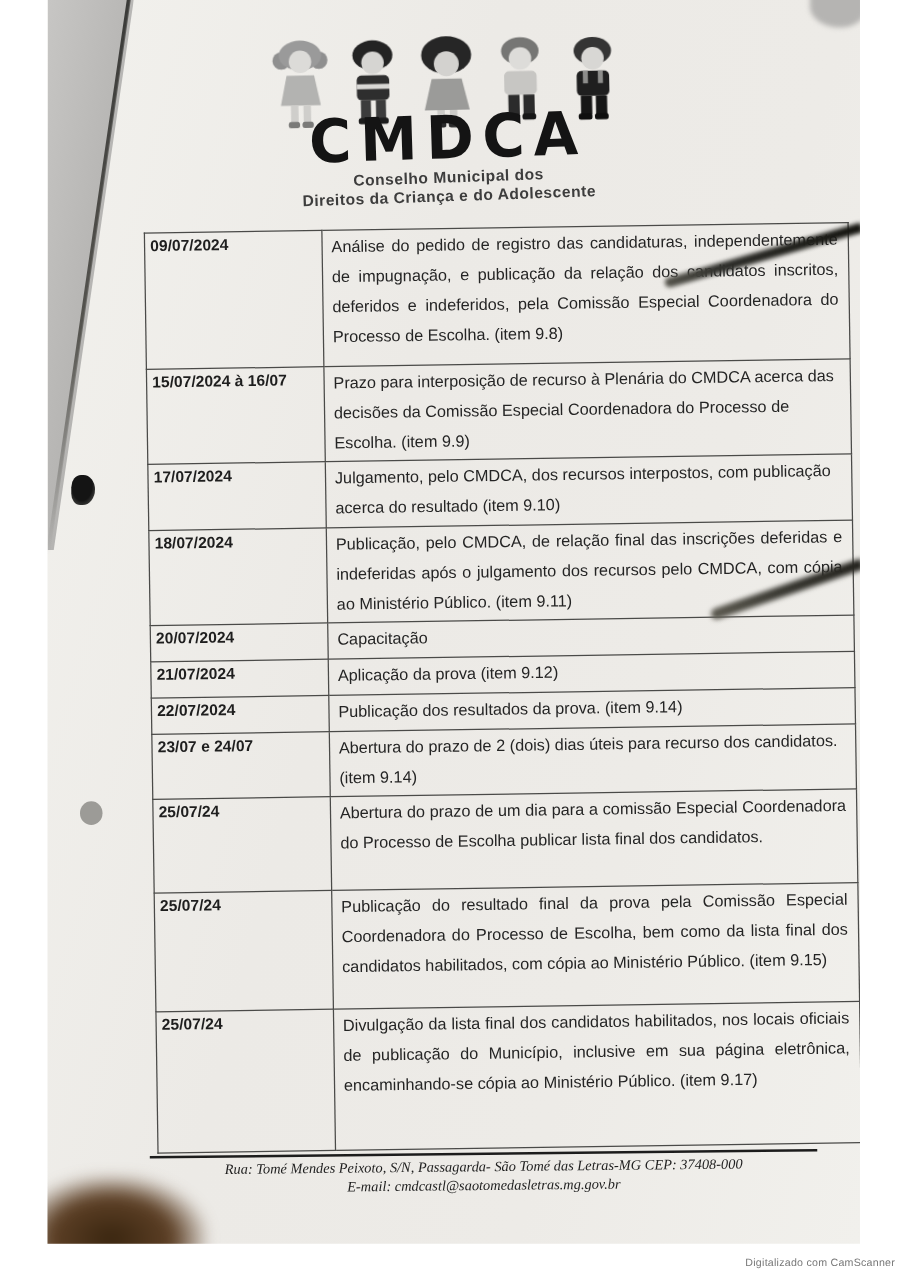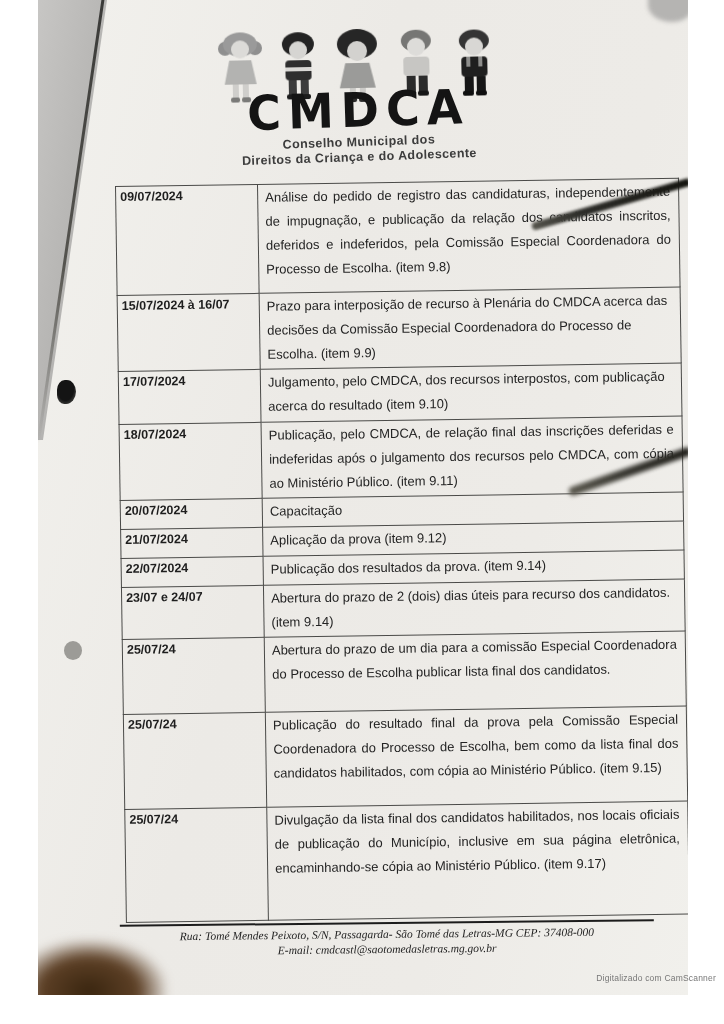--- a/index.html
+++ b/index.html
@@ -95,21 +95,21 @@
   
   .footer-block{
     position:absolute;left:80px;top:922px;width:538px;text-align:center;
     transform:rotate(-.6deg);
     font-family:"Liberation Serif",serif;font-style:italic;
     font-size:11.5px;color:#1f1f1f;line-height:15px;
   }
   .footer-rule{border:none;border-top:2px solid #1c1c1c;margin:0 2px 3px 2px;}
   
   .camscanner-credit{
-    position:absolute;right:8px;top:973px;
+    position:absolute;right:8px;top:1005px;
     font-size:8.5px;color:#777;letter-spacing:.2px;
   }
 </style>
 </head>
 <body>
 
 <div class="photo">
 
   <div class="bg-wedge"></div>
   <div class="paper-edge"></div>

